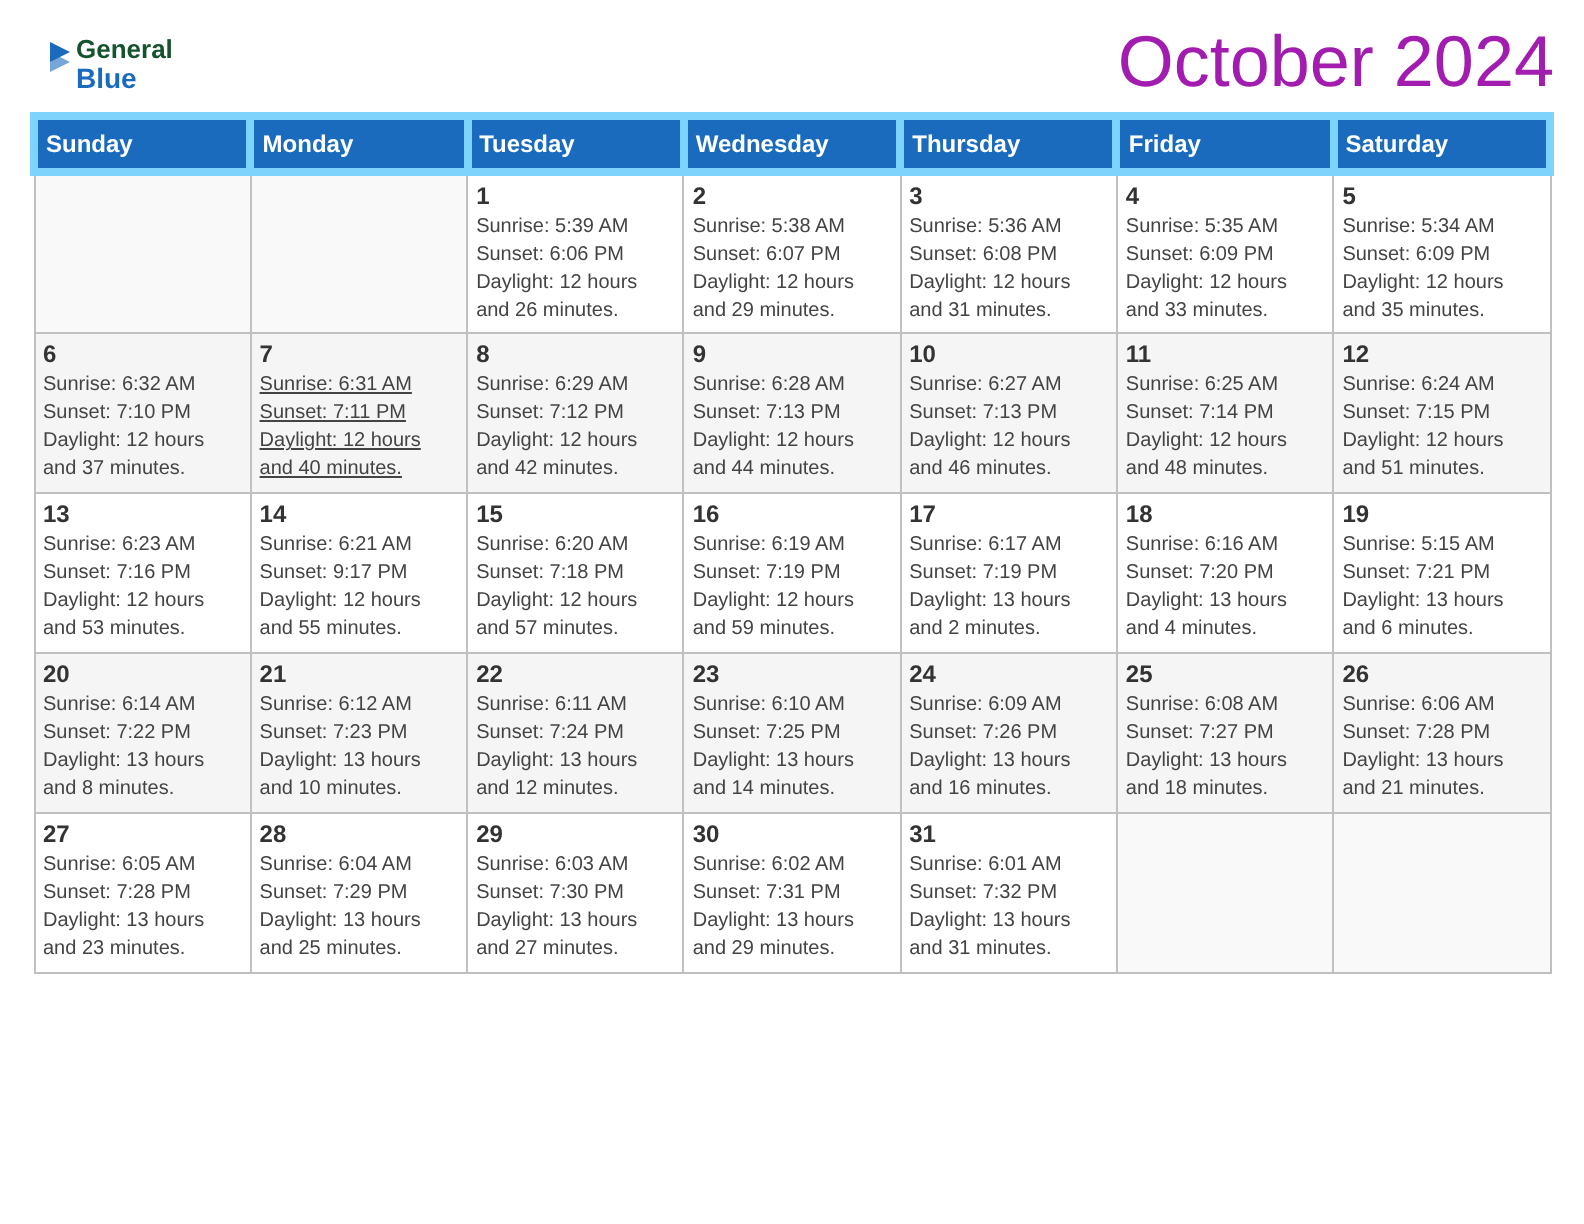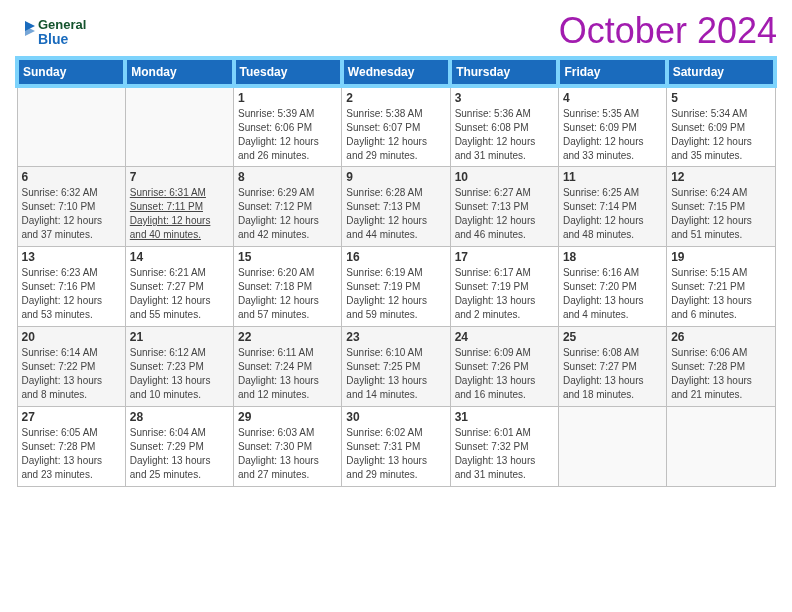--- a/index.html
+++ b/index.html
@@ -207,21 +207,21 @@
         <td>
           <span class="day-number">13</span>
           <div class="day-info" style="white-space: pre-line;">Sunrise: 6:23 AM
 Sunset: 7:16 PM
 Daylight: 12 hours
 and 53 minutes.</div>
         </td>
         <td>
           <span class="day-number">14</span>
           <div class="day-info" style="white-space: pre-line;">Sunrise: 6:21 AM
-Sunset: 7:27 PM
+Sunset: 9:17 PM
 Daylight: 12 hours
 and 55 minutes.</div>
         </td>
         <td>
           <span class="day-number">15</span>
           <div class="day-info" style="white-space: pre-line;">Sunrise: 6:20 AM
 Sunset: 7:18 PM
 Daylight: 12 hours
 and 57 minutes.</div>
         </td>

